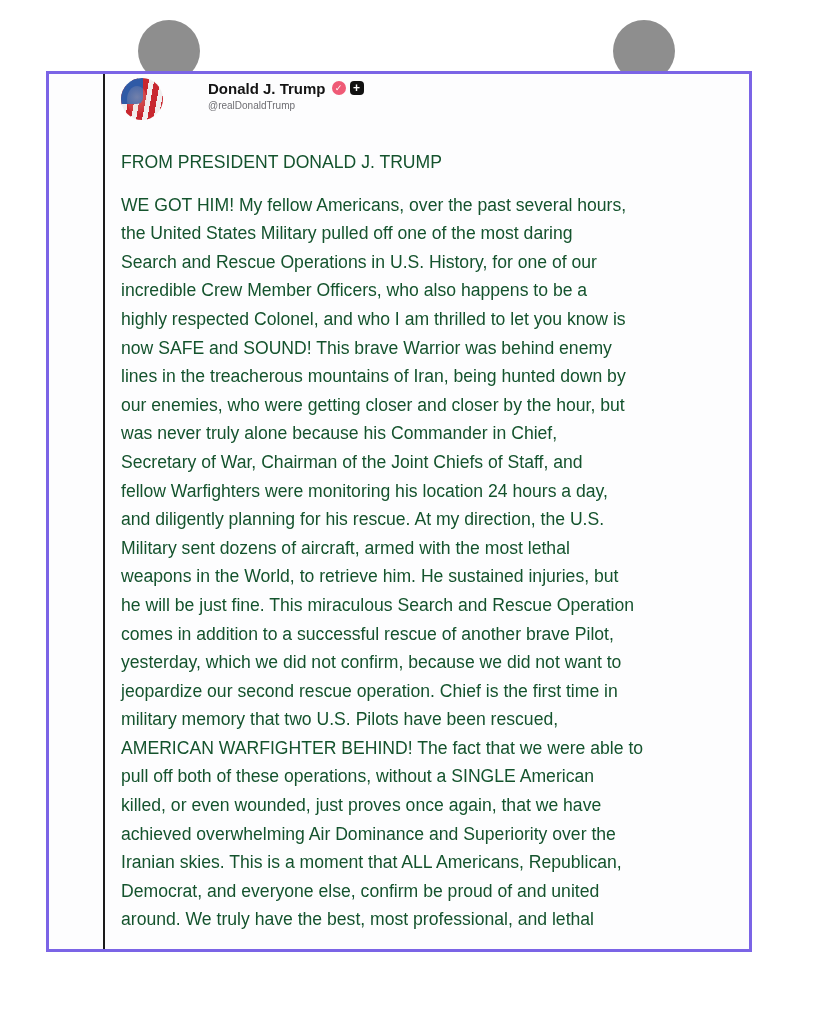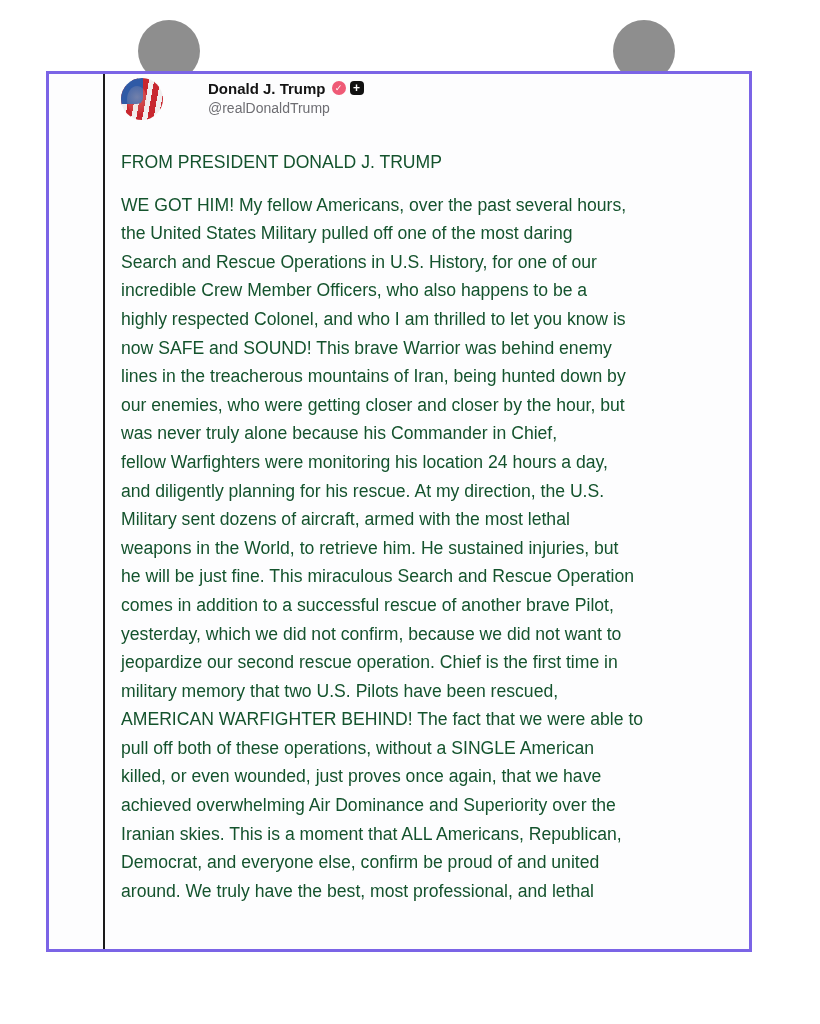--- a/index.html
+++ b/index.html
@@ -69,21 +69,21 @@
       background: #ef5a76; margin-left: 6px;
       display: inline-flex; align-items: center; justify-content: center;
       color: #fff; font-size: 9px; font-weight: bold;
     }
     .plus-badge {
       width: 14px; height: 14px; border-radius: 4px;
       background: #111; margin-left: 4px;
       display: inline-flex; align-items: center; justify-content: center;
       color: #fff; font-size: 12px; font-weight: bold; line-height: 1;
     }
-    .handle { font-size: 14px; color: #6e6e73; margin-top: 0px; }
+    .handle { font-size: 10px; color: #6e6e73; margin-top: 0px; }
     .post-body {
       position: absolute;
       left: 72px; top: 74px;
       width: 620px;
       color: #14532d;
       font-size: 17.6px;
       line-height: 28.6px;
     }
     .post-heading { margin: 0 0 14px 0; }
     .post-lines div { white-space: nowrap; }
@@ -114,20 +114,21 @@
     <div class="post-lines">
       <div>WE GOT HIM! My fellow Americans, over the past several hours,</div>
       <div>the United States Military pulled off one of the most daring</div>
       <div>Search and Rescue Operations in U.S. History, for one of our</div>
       <div>incredible Crew Member Officers, who also happens to be a</div>
       <div>highly respected Colonel, and who I am thrilled to let you know is</div>
       <div>now SAFE and SOUND! This brave Warrior was behind enemy</div>
       <div>lines in the treacherous mountains of Iran, being hunted down by</div>
       <div>our enemies, who were getting closer and closer by the hour, but</div>
       <div>was never truly alone because his Commander in Chief,</div>
+      <div>Secretary of War, Chairman of the Joint Chiefs of Staff, and</div>
       <div>fellow Warfighters were monitoring his location 24 hours a day,</div>
       <div>and diligently planning for his rescue. At my direction, the U.S.</div>
       <div>Military sent dozens of aircraft, armed with the most lethal</div>
       <div>weapons in the World, to retrieve him. He sustained injuries, but</div>
       <div>he will be just fine. This miraculous Search and Rescue Operation</div>
       <div>comes in addition to a successful rescue of another brave Pilot,</div>
       <div>yesterday, which we did not confirm, because we did not want to</div>
       <div>jeopardize our second rescue operation. Chief is the first time in</div>
       <div>military memory that two U.S. Pilots have been rescued,</div>
       <div>AMERICAN WARFIGHTER BEHIND! The fact that we were able to</div>

